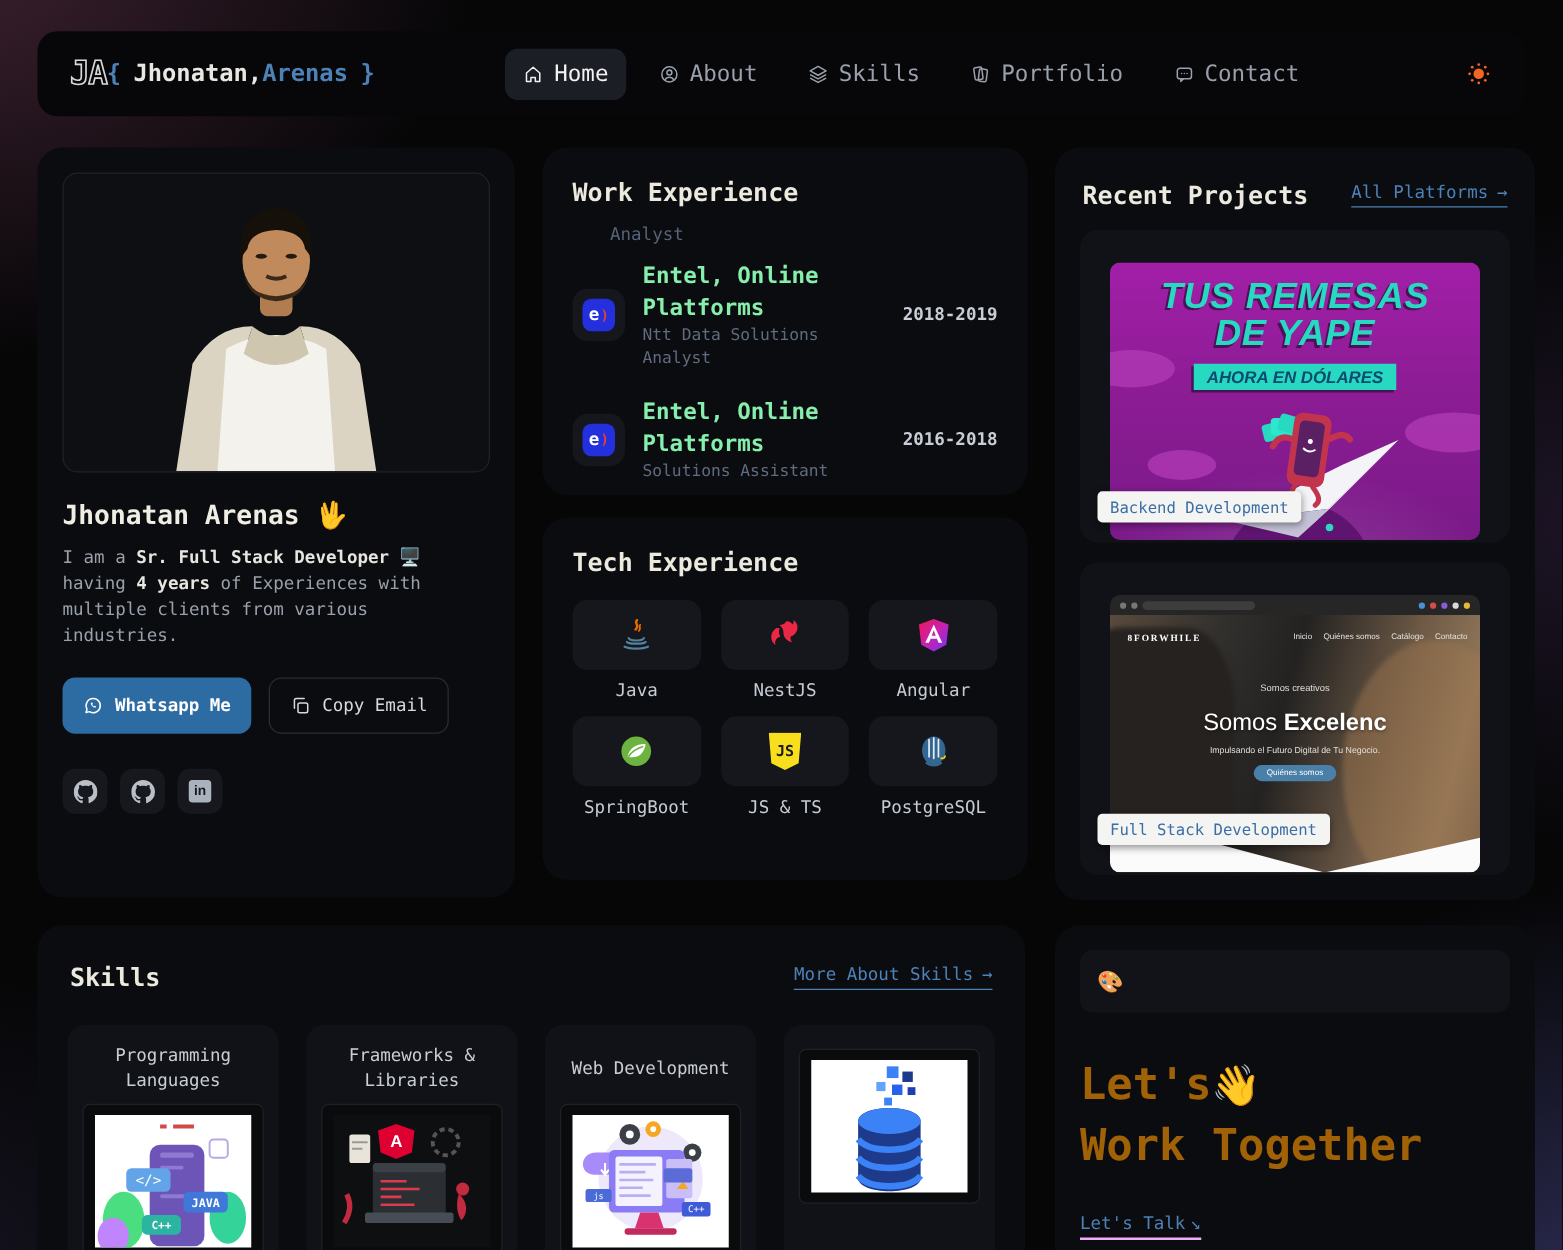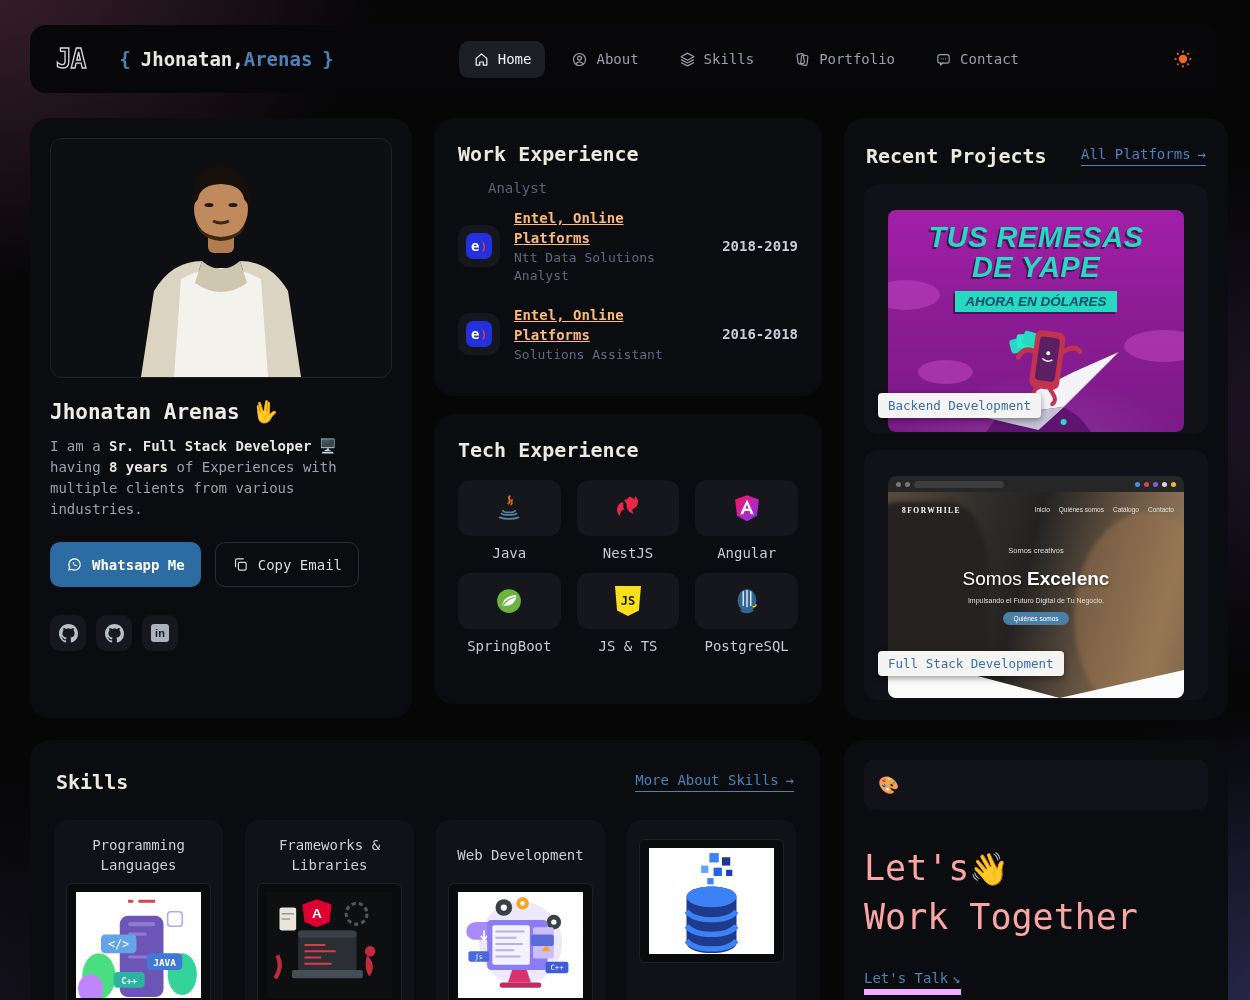--- a/index.html
+++ b/index.html
@@ -12,25 +12,25 @@
       radial-gradient(430px 390px at 102% 42%, rgba(90,58,120,.28), transparent 65%),
       radial-gradient(380px 340px at -2% 100%, rgba(66,56,104,.22), transparent 65%),
       #060607;}
   .card{position:absolute;background:#0b0c0f;border-radius:20px;}
 
   
   .navbar{position:absolute;left:30px;top:25px;width:1190px;height:68px;background:#070709;
     border-radius:16px;display:flex;align-items:center;padding:0 26px;}
   .logo{font-size:26px;font-weight:bold;letter-spacing:-1px;color:rgba(10,10,12,.2);
     -webkit-text-stroke:1.3px #d9d9d9;}
-  .brand{margin-left:34px;font-size:19px;font-weight:bold;color:#e9e7e2;white-space:nowrap;}
+  .brand{font-size:19px;font-weight:bold;color:#e9e7e2;white-space:nowrap;}
   .brand .sp{margin:0 5px;}
   .brand .accent,.brand .brace{color:#4d82b8;}
   .nav{display:flex;align-items:center;gap:12px;margin-left:auto;margin-right:auto;}
-  .nav-item{display:flex;align-items:center;gap:8px;color:#99a0ab;font-size:14px;
+  .nav-item{display:flex;align-items:center;gap:8px;color:#99a0ab;font-size:18px;
     padding:10px 14px;border-radius:10px;cursor:pointer;white-space:nowrap;}
   .nav-item.active{background:#1b1e24;color:#f2f2f2;}
   .ic{width:17px;height:17px;stroke:currentColor;fill:none;stroke-width:1.7;
     stroke-linecap:round;stroke-linejoin:round;flex:none;}
   .theme-btn{margin-left:14px;background:none;border:none;cursor:pointer;display:flex;}
 
   
   .profile-card{left:30px;top:118px;width:382px;height:600px;padding:20px;}
   .photo{height:240px;background:#0e0f13;border:1px solid #202228;border-radius:12px;
     display:flex;justify-content:center;align-items:flex-end;overflow:hidden;}
@@ -55,21 +55,21 @@
   .section-title{font-size:20px;font-weight:bold;color:#eceade;}
   .group-label{margin:14px 0 12px 30px;color:#566378;font-size:14px;}
   .xp-row{display:flex;align-items:center;gap:14px;margin-bottom:20px;}
   .xp-icon{width:42px;height:42px;border-radius:12px;background:#15171d;flex:none;
     display:flex;align-items:center;justify-content:center;}
   .entel{width:26px;height:26px;background:#2430dd;border-radius:7px;color:#fff;
     font-weight:bold;font-size:14px;display:flex;align-items:center;justify-content:center;}
   .entel::before{content:"e";}
   .entel::after{content:")";color:#e8402a;font-size:11px;margin-left:1px;}
   .xp-main{width:178px;}
-  .xp-company{font-size:14px;font-weight:bold;color:#fdba74;line-height:1.45;text-decoration:underline;}
+  .xp-company{font-size:18px;font-weight:bold;color:#86efac;line-height:1.45;}
   .xp-role{font-size:13px;color:#5f6b7e;line-height:1.4;}
   .xp-period{margin-left:auto;font-size:14px;font-weight:bold;color:#c9ced6;white-space:nowrap;}
 
   
   .tech-card{left:434px;top:414px;width:388px;height:290px;padding:24px;}
   .tech-grid{margin-top:18px;display:grid;grid-template-columns:repeat(3,1fr);gap:12px 16px;}
   .tech-tile{height:56px;background:#15171d;border-radius:12px;display:flex;
     align-items:center;justify-content:center;}
   .tech-label{text-align:center;font-size:14px;color:#c6ccd4;margin-top:9px;}
   .js-shield{width:26px;height:30px;background:#f7df1e;
@@ -139,24 +139,24 @@
     height:124px;padding:8px 9px;}
   .panel{height:100%;overflow:hidden;}
   .panel.light{background:#fff;}
   .panel.dark{background:#0e0f11;}
   .panel svg{display:block;width:100%;height:100%;}
 
   
   .cta-card{left:844px;top:740px;width:384px;height:330px;padding:20px;}
   .cta-banner{height:50px;background:#111318;border-radius:10px;display:flex;
     align-items:center;padding:0 14px;font-size:17px;}
-  .cta-heading{margin-top:34px;font-size:35px;font-weight:normal;color:#fca5a5;line-height:1.4;}
+  .cta-heading{margin-top:34px;font-size:35px;font-weight:bold;color:#a16207;line-height:1.4;}
   .cta-wave{font-size:32px;}
   .cta-link-row{margin-top:26px;}
-  .cta-link{color:#4d82b8;font-size:14px;border-bottom:6px solid #f0abfc;
+  .cta-link{color:#4d82b8;font-size:14px;border-bottom:2px solid #f0abfc;
     padding-bottom:3px;cursor:pointer;}
   .cta-link::after{content:"↘";margin-left:4px;}
 </style>
 </head>
 <body>
 
 <div class="page">
 
   <header class="navbar">
     <div class="logo">JA</div>
@@ -227,21 +227,21 @@
         <rect x="112" y="82" width="26" height="22" rx="6" fill="#b07c50"></rect>
         <ellipse cx="125" cy="60" rx="27" ry="30" fill="#c08a5c"></ellipse>
         <path d="M99 68 Q101 90 125 92 Q149 90 151 68 Q149 86 125 88 Q101 86 99 68Z" fill="#3a2818"></path>
         <path d="M96 58 Q94 20 125 17 Q156 20 154 58 L148 50 Q146 36 125 35 Q104 36 102 50 Z" fill="#16100b"></path>
         <ellipse cx="113" cy="56" rx="4.5" ry="2" fill="#241a10"></ellipse>
         <ellipse cx="137" cy="56" rx="4.5" ry="2" fill="#241a10"></ellipse>
         <path d="M117 72 q8 4 16 0" stroke="#3a2818" stroke-width="3" fill="none"></path>
       </svg>
     </div>
     <h2 class="profile-name"><span>Jhonatan Arenas</span> <span>🖖</span></h2>
-    <p class="profile-intro"><span>I am a </span><b>Sr. Full Stack Developer</b><span> 🖥️</span><span> having </span><b>8 years</b><span> of Experiences with multiple clients from various industries.</span></p>
+    <p class="profile-intro"><span>I am a </span><b>Sr. Full Stack Developer</b><span> 🖥️</span><span> having </span><b>4 years</b><span> of Experiences with multiple clients from various industries.</span></p>
     <div class="btn-row">
       <button class="btn btn-primary">
         <svg class="ic" viewBox="0 0 24 24">
             <path d="M12 4a8 8 0 0 0-6.9 12L4 19.8l3.9-1A8 8 0 1 0 12 4z"></path>
             <path d="M9.3 9.3c.4 2.6 2.6 4.8 5.2 5.2l1-1.6-2-.8-.7.7a5.4 5.4 0 0 1-1.8-1.8l.7-.7-.8-2z" fill="currentColor" stroke="none"></path>
           </svg>
         <span>Whatsapp Me</span>
       </button>
       <button class="btn btn-outline">
         <svg class="ic" viewBox="0 0 24 24">

